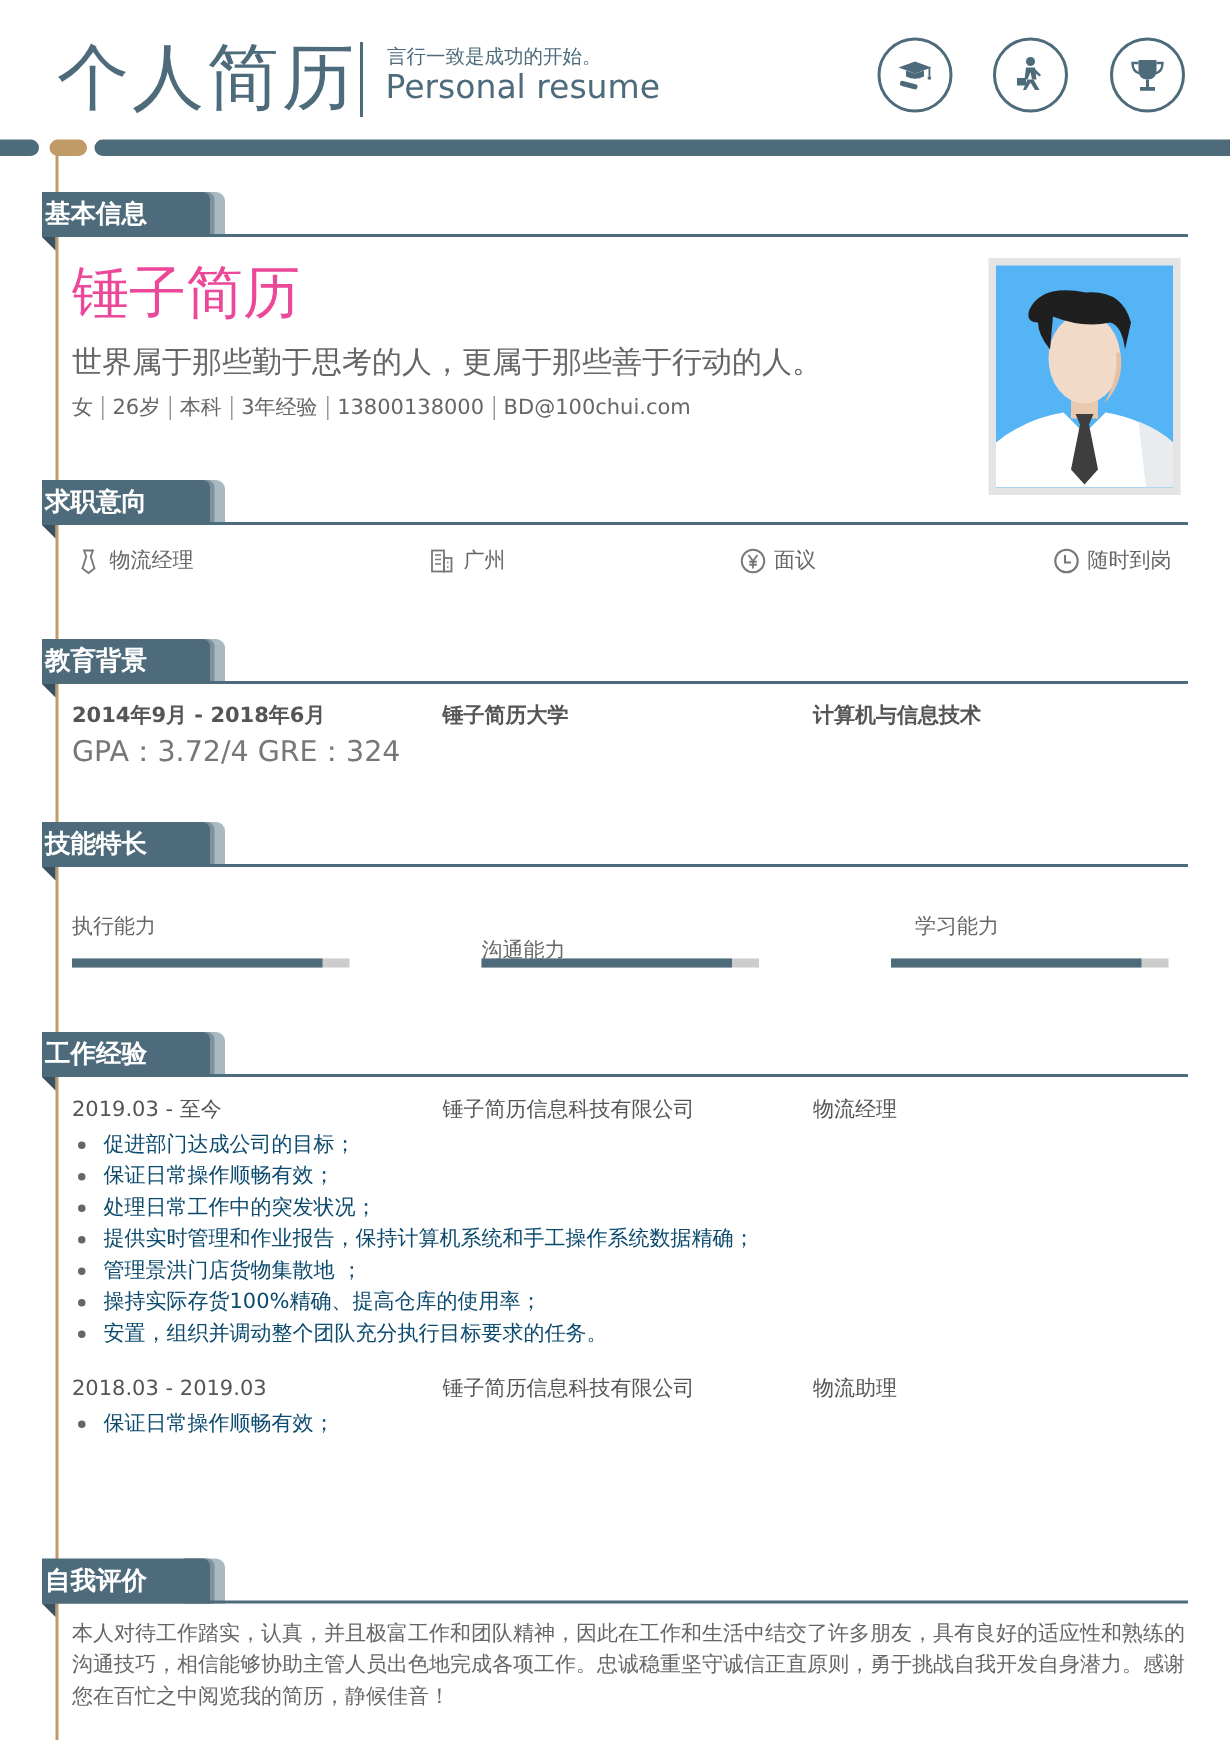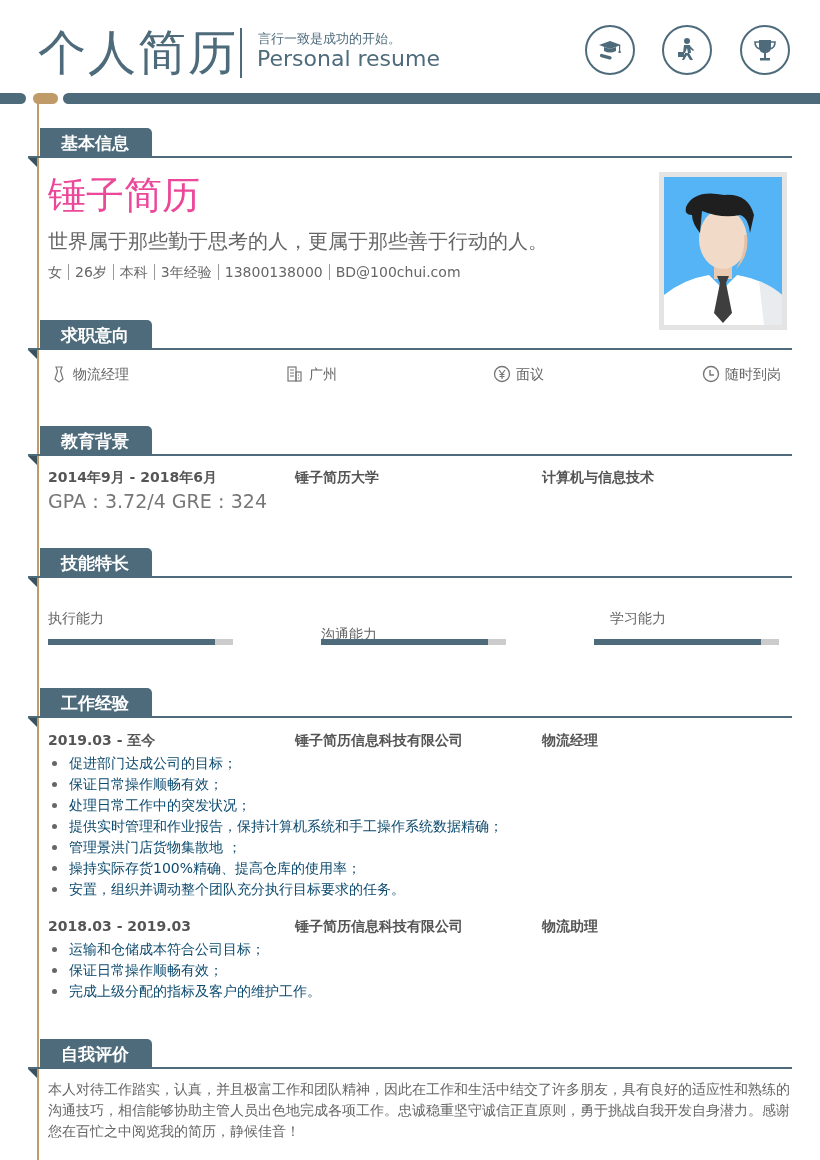--- a/index.html
+++ b/index.html
@@ -17,21 +17,21 @@
 
   .bar-left { position: absolute; left: 0; top: 93px; width: 26px; height: 11px; background: #4e6b7b; border-radius: 0 6px 6px 0; }
   .bar-gold { position: absolute; left: 33px; top: 93px; width: 25px; height: 11px; background: #c09b67; border-radius: 6px; }
   .bar-main { position: absolute; left: 63px; top: 93px; width: 757px; height: 11px; background: #4e6b7b; border-radius: 6px 0 0 6px; }
   .timeline { position: absolute; left: 37px; top: 100px; width: 2px; height: 1060px; background: #c09b67; }
 
   
   .section-head { position: absolute; left: 28px; width: 764px; height: 30px; }
   .section-head .tab-shadow { position: absolute; left: 95px; top: 0; width: 27px; height: 30px; background: #a9b8c1; border-radius: 0 6px 0 0; }
   .section-head .tab-shadow2 { position: absolute; left: 95px; top: 0; width: 20px; height: 30px; background: #7d919d; border-radius: 0 5px 0 0; }
-  .section-head .tab { position: absolute; left: 12px; top: 0; width: 112px; height: 30px; background: #4e6b7b; border-radius: 0 5px 0 0; color: #ffffff; font-size: 17px; font-weight: bold; line-height: 30px; padding-left: 21px; }
+  .section-head .tab { position: absolute; left: 0; top: 0; width: 112px; height: 30px; background: #4e6b7b; border-radius: 0 5px 0 0; color: #ffffff; font-size: 17px; font-weight: bold; line-height: 30px; padding-left: 2px; }
   .section-head .line { position: absolute; left: 0; top: 28px; width: 764px; height: 2px; background: #4e6b7b; }
   .section-head .fold { position: absolute; left: 0; top: 30px; width: 0; height: 0; border-top: 9px solid #3a5260; border-left: 9px solid transparent; }
 
   
   .name { position: absolute; left: 48px; top: 176px; font-size: 38px; color: #ec4899; line-height: 38px; }
   .motto { position: absolute; left: 48px; top: 232px; font-size: 20px; color: #666; line-height: 18px; }
   .meta { position: absolute; left: 48px; top: 263px; font-size: 14px; color: #666; line-height: 18px; display: flex; }
   .meta .sep { display: inline-block; width: 1px; height: 16px; background: #999; margin: 1px 6px 0; }
 
   .photo { position: absolute; left: 659px; top: 172px; width: 128px; height: 158px; background: #e4e4e4; padding: 5px; }
@@ -44,21 +44,21 @@
   
   .edu-row { position: absolute; top: 468px; left: 48px; font-size: 14px; font-weight: bold; color: #555; line-height: 18px; }
   .edu-sub { position: absolute; top: 492px; left: 48px; font-size: 19px; color: #777; line-height: 18px; }
 
   
   .skill-label { position: absolute; top: 609px; font-size: 14px; color: #666; line-height: 18px; }
   .skill-track { position: absolute; top: 639px; width: 185px; height: 6px; background: #cccccc; }
   .skill-fill { height: 6px; background: #4e6b7b; }
 
   
-  .work-head { position: absolute; left: 48px; font-size: 14px; font-weight: bold; color: #555; line-height: 18px; }
+  .work-head { position: absolute; left: 48px; font-size: 14px; font-weight: normal; color: #555; line-height: 18px; }
   .work-list { position: absolute; left: 48px; list-style: none; font-size: 14px; color: #0c4a6e; }
   .work-list li { line-height: 21px; height: 21px; padding-left: 21px; position: relative; }
   .work-list li::before { content: ""; position: absolute; left: 4px; top: 8px; width: 5px; height: 5px; border-radius: 50%; background: #666; }
 
   
   .eval { position: absolute; left: 48px; top: 1079px; width: 748px; font-size: 14px; color: #666; line-height: 21px; }
 </style>
 </head>
 <body>
 
@@ -220,23 +220,21 @@
   <li>处理日常工作中的突发状况；</li>
   <li>提供实时管理和作业报告，保持计算机系统和手工操作系统数据精确；</li>
   <li>管理景洪门店货物集散地 ；</li>
   <li>操持实际存货100%精确、提高仓库的使用率；</li>
   <li>安置，组织并调动整个团队充分执行目标要求的任务。</li>
 </ul>
 <div class="work-head" style="top:917px;">2018.03 - 2019.03</div>
 <div class="work-head" style="top:917px; left:295px;">锤子简历信息科技有限公司</div>
 <div class="work-head" style="top:917px; left:542px;">物流助理</div>
 <ul class="work-list" style="top:939px;">
-  <li>运输和仓储成本符合公司目标；</li>
   <li>保证日常操作顺畅有效；</li>
-  <li>完成上级分配的指标及客户的维护工作。</li>
 </ul>
 
 <div class="section-head" style="top:1039px;">
   <div class="tab-shadow"></div>
     <div class="tab-shadow2"></div>
   <div class="tab">自我评价</div>
   <div class="line"></div>
     <div class="fold"></div>
 </div>
 <div class="eval">本人对待工作踏实，认真，并且极富工作和团队精神，因此在工作和生活中结交了许多朋友，具有良好的适应性和熟练的沟通技巧，相信能够协助主管人员出色地完成各项工作。忠诚稳重坚守诚信正直原则，勇于挑战自我开发自身潜力。感谢您在百忙之中阅览我的简历，静候佳音！</div>

